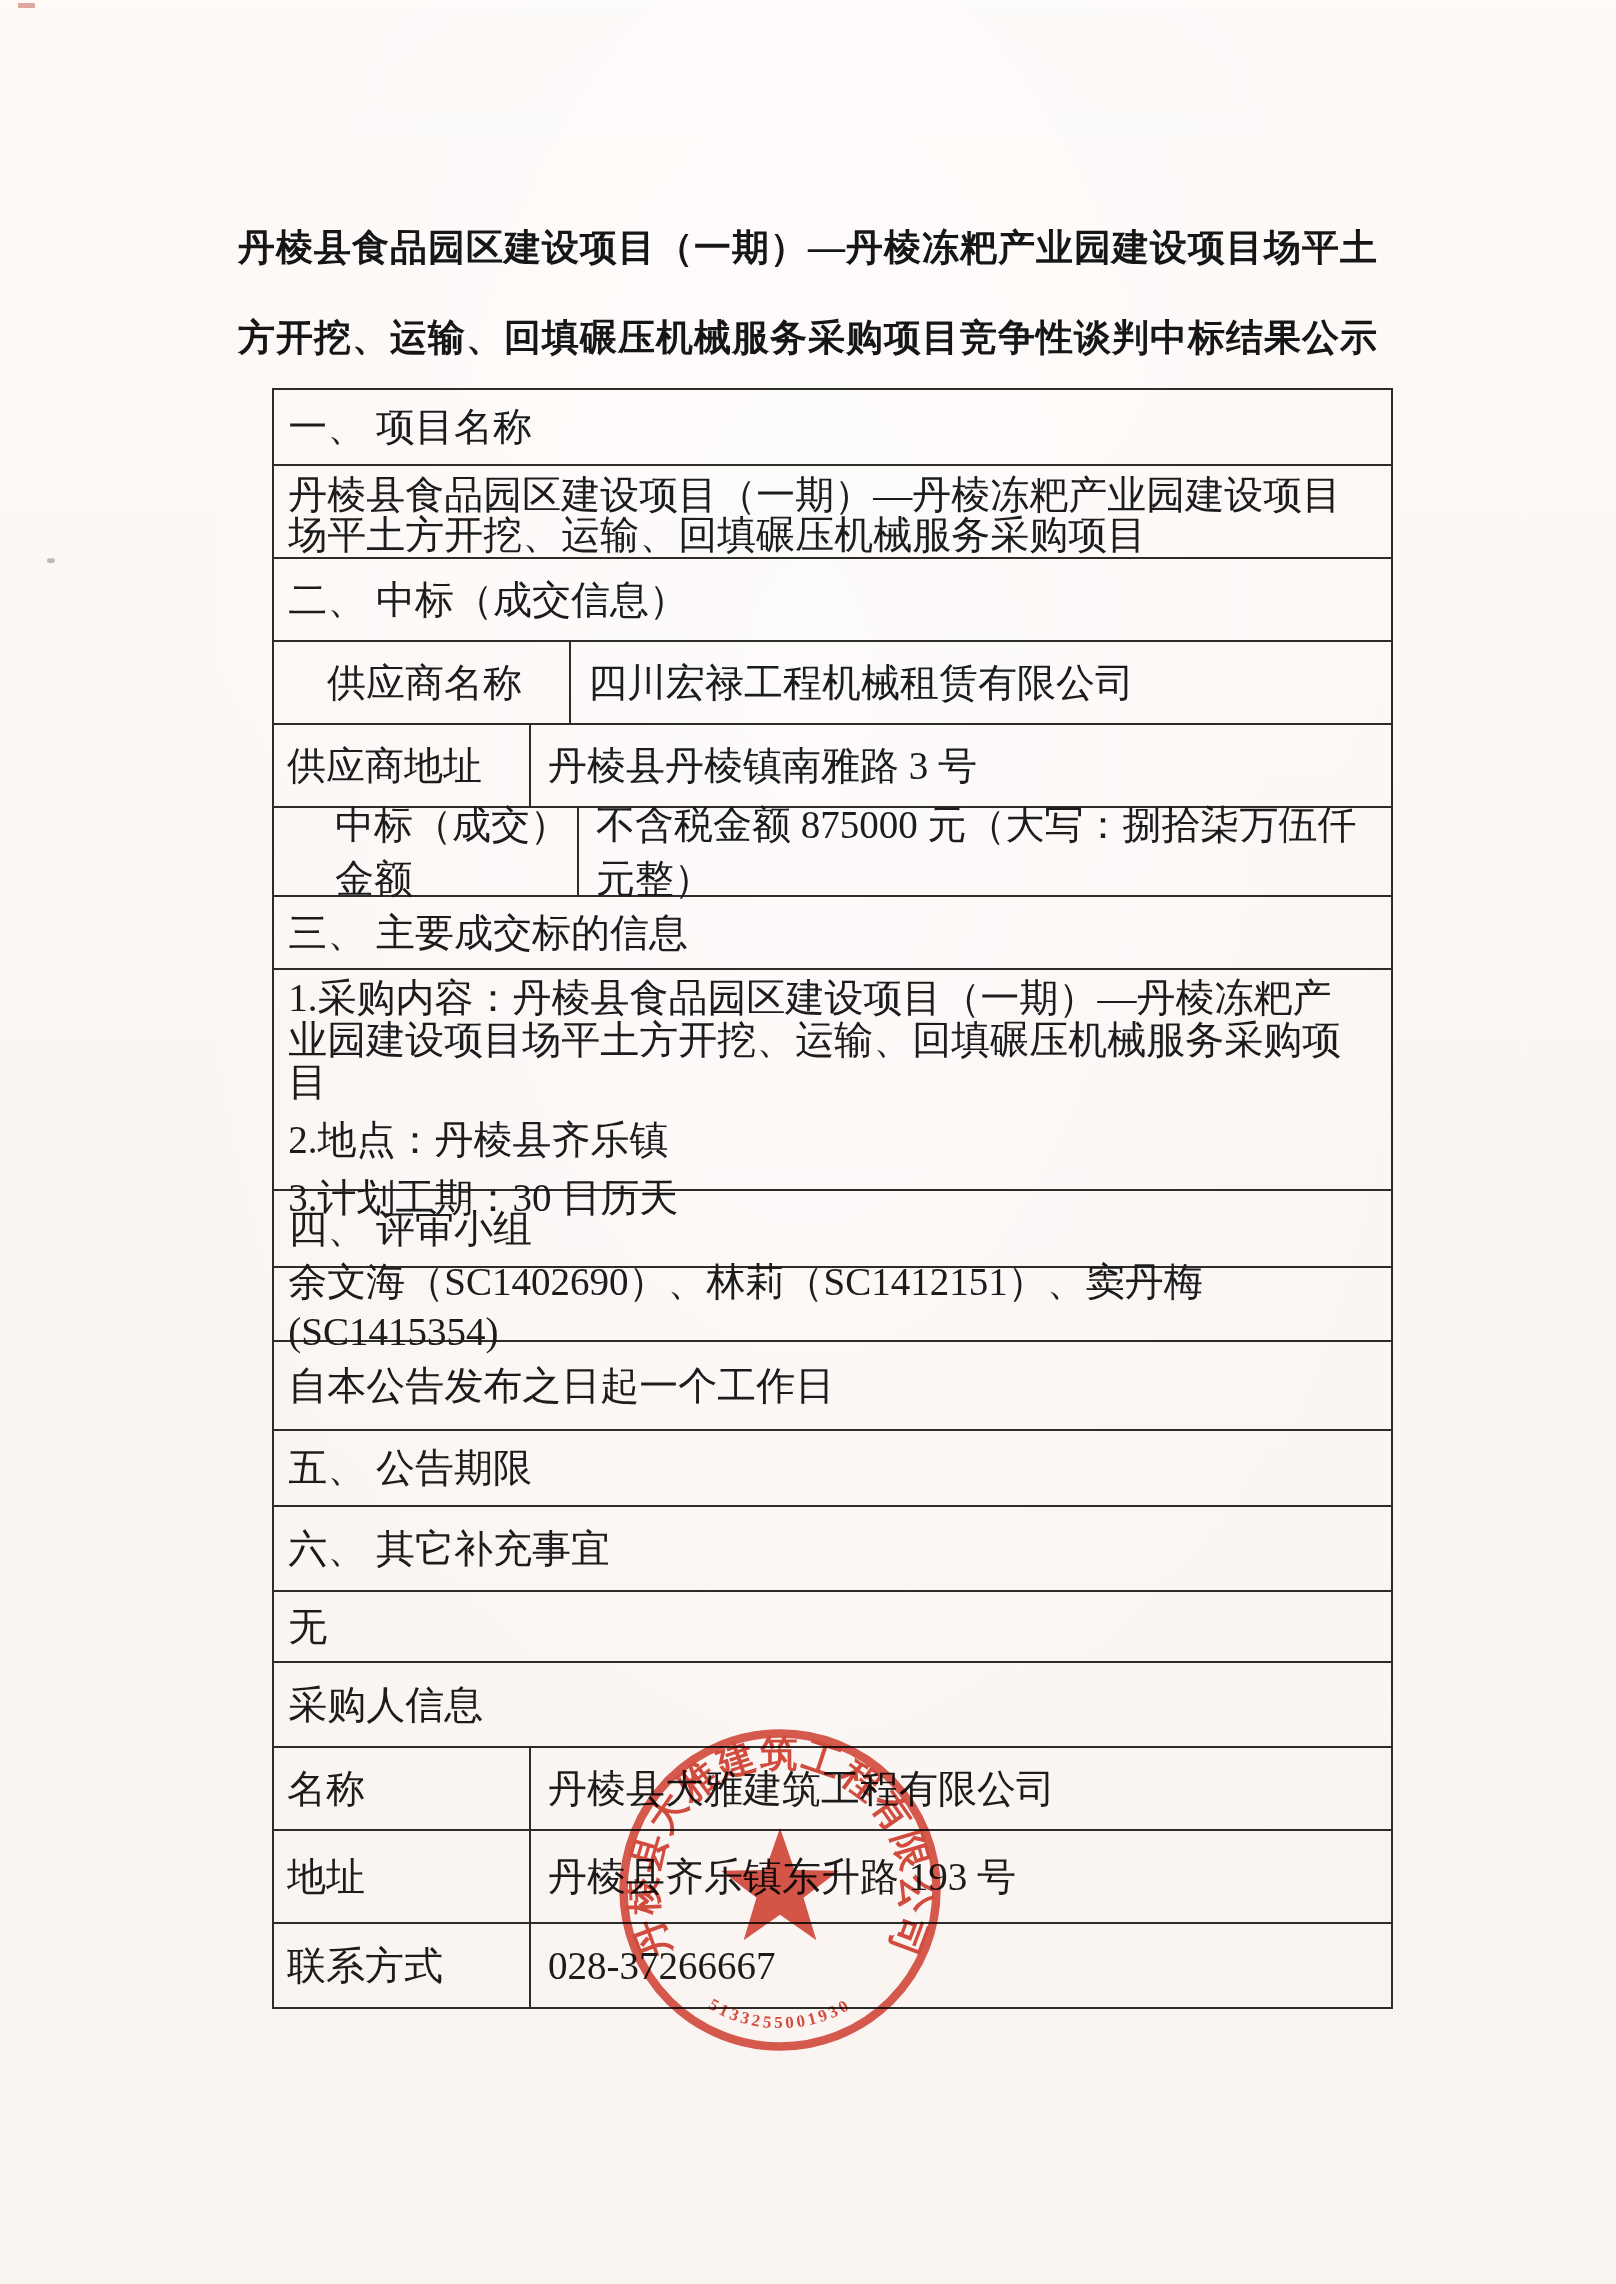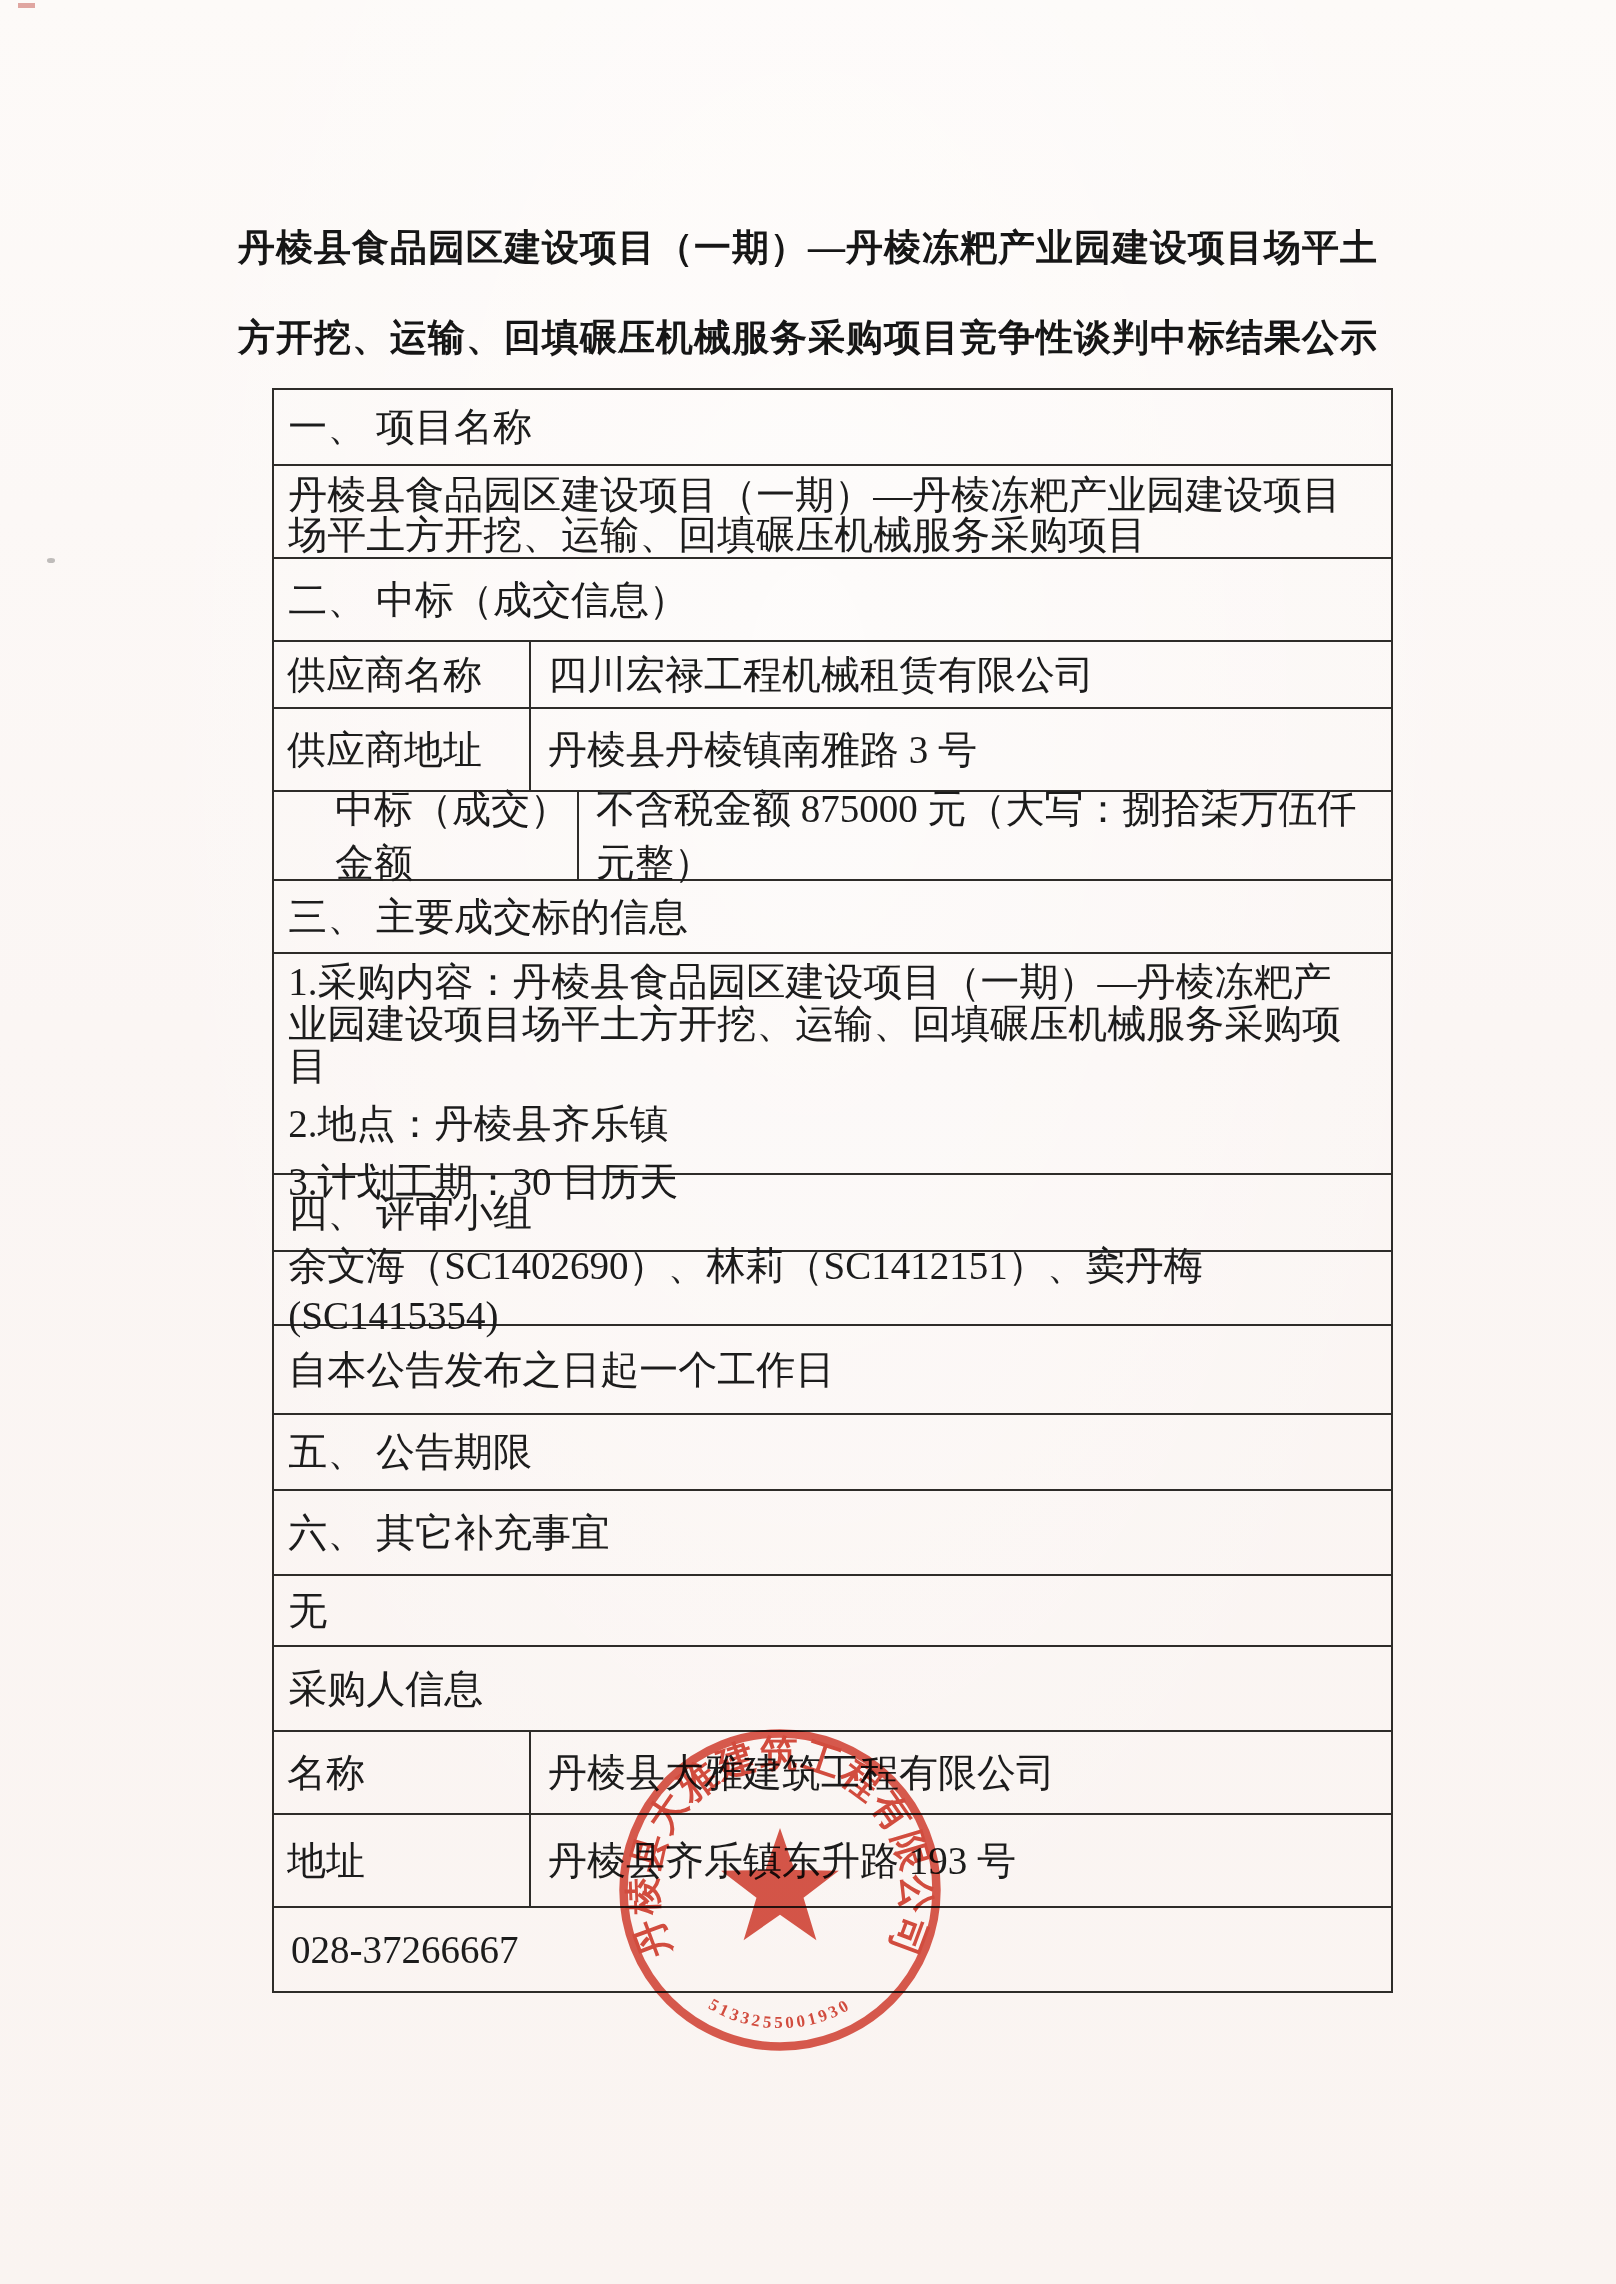--- a/index.html
+++ b/index.html
@@ -74,21 +74,21 @@
     </div>
 
     <div class="t-row" style="height:93px;">
       <div class="cell-multiline">丹棱县食品园区建设项目（一期）—丹棱冻粑产业园建设项目场平土方开挖、运输、回填碾压机械服务采购项目</div>
     </div>
 
     <div class="t-row" style="height:83px;">
       <div class="cell-full">二、 中标（成交信息）</div>
     </div>
 
-    <div class="t-row" style="height:67px;">
+    <div class="t-row" style="height:83px;padding-left:40px;">
       <div class="cell-label">供应商名称</div>
       <div class="cell-value">四川宏禄工程机械租赁有限公司</div>
     </div>
 
     <div class="t-row" style="height:83px;">
       <div class="cell-label">供应商地址</div>
       <div class="cell-value">丹棱县丹棱镇南雅路 3 号</div>
     </div>
 
     <div class="t-row" style="height:89px;padding-left:48px;">
@@ -141,20 +141,21 @@
       <div class="cell-label">名称</div>
       <div class="cell-value">丹棱县大雅建筑工程有限公司</div>
     </div>
 
     <div class="t-row" style="height:93px;">
       <div class="cell-label">地址</div>
       <div class="cell-value">丹棱县齐乐镇东升路 193 号</div>
     </div>
 
     <div class="t-row" style="height:85px;">
+      <div class="cell-label">联系方式</div>
       <div class="cell-value">028-37266667</div>
     </div>
 
   </div>
 
   <svg class="seal" viewBox="0 0 500 500">
     <defs>
       <path id="sealTopArc" d="M 85.5 345 A 190 190 0 1 1 414.5 345" fill="none"></path>
       <path id="sealBottomArc" d="M 128.4 423.7 A 212 212 0 0 0 371.6 423.7" fill="none"></path>
     </defs>

